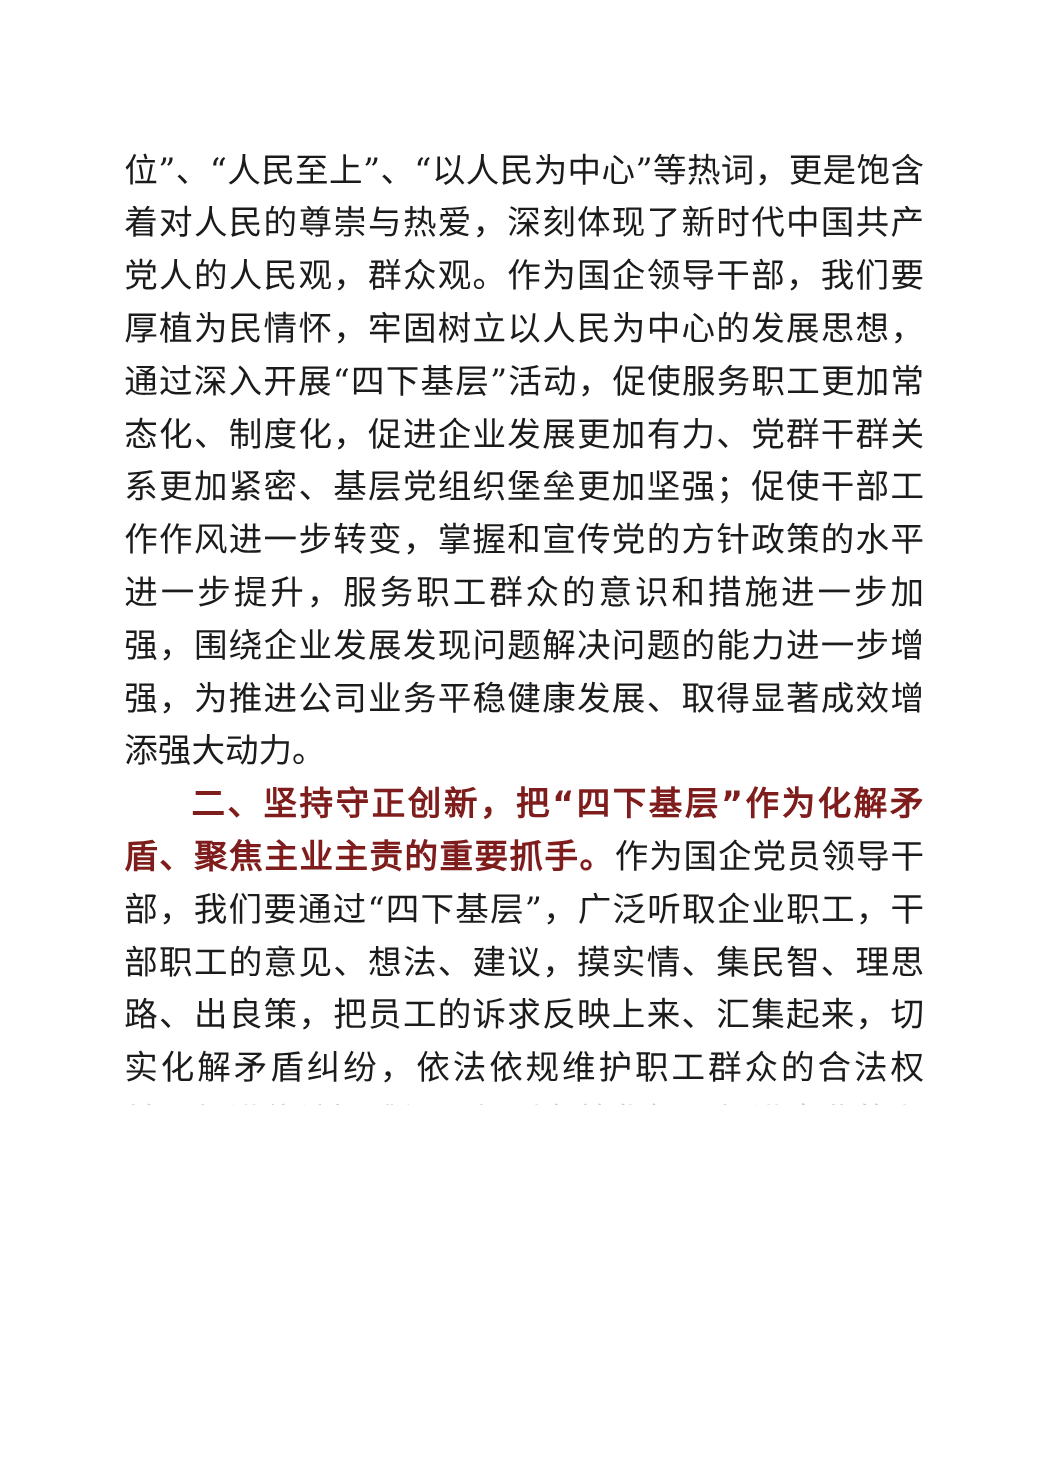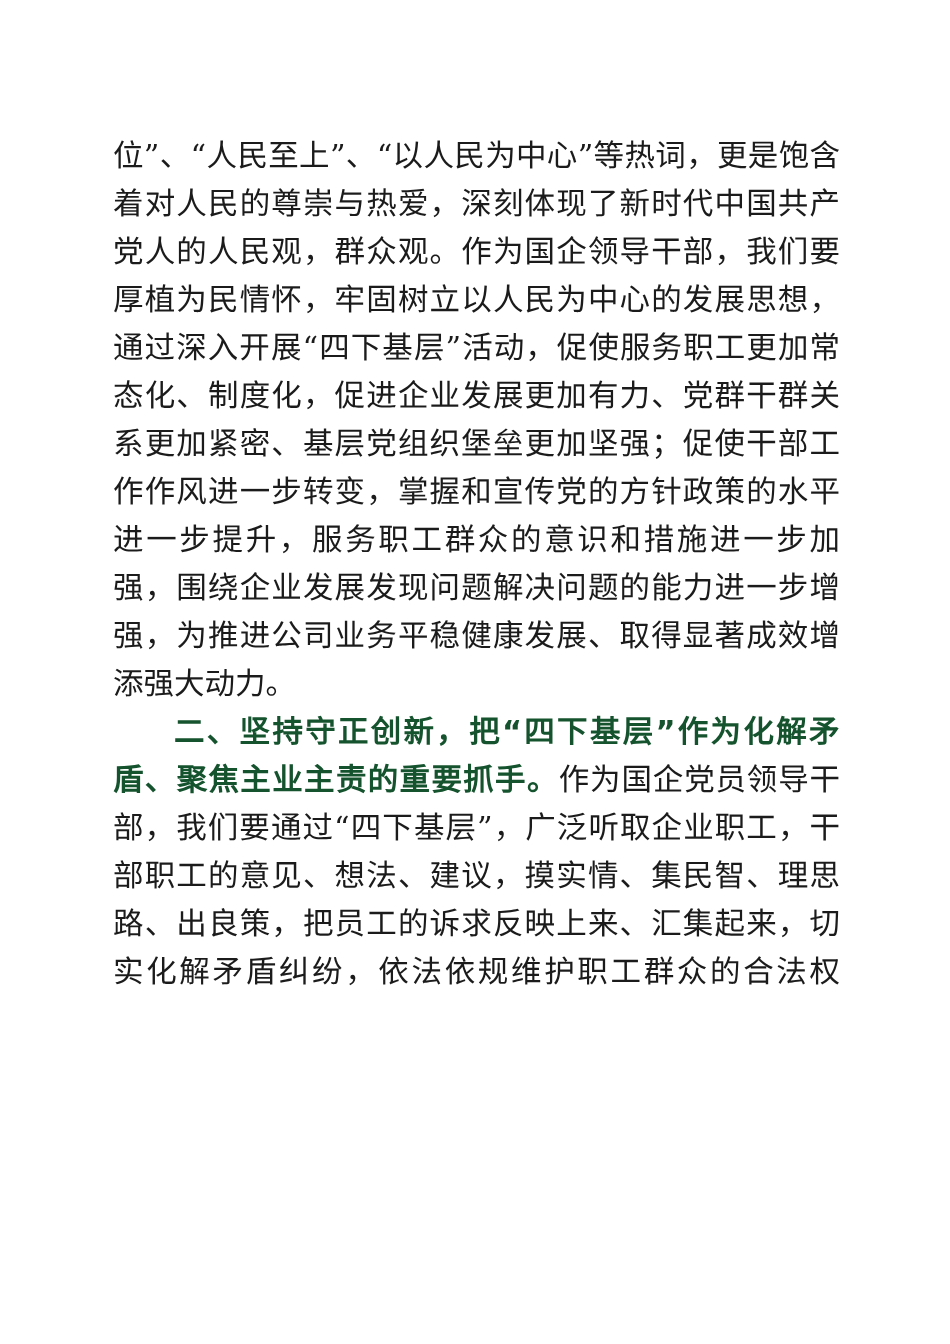--- a/index.html
+++ b/index.html
@@ -38,21 +38,21 @@
   }
   .para.indent {
     text-indent: 2em;
   }
   .para-continue {
     text-indent: 0;
   }
   .lead-bold {
     font-family: "DejaVu Sans", "Liberation Sans", sans-serif;
     font-weight: 700;
-    color: #14532d;
+    color: #7f1d1d;
     letter-spacing: 0.5px;
     margin-top: 30px;
   }
 </style>
 </head>
 <body>
 
 <div class="page">
 
   <div class="doc-body">

